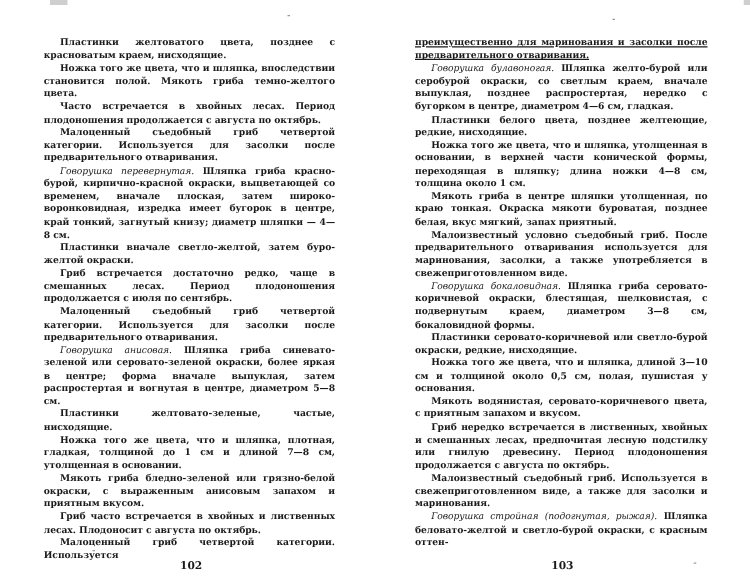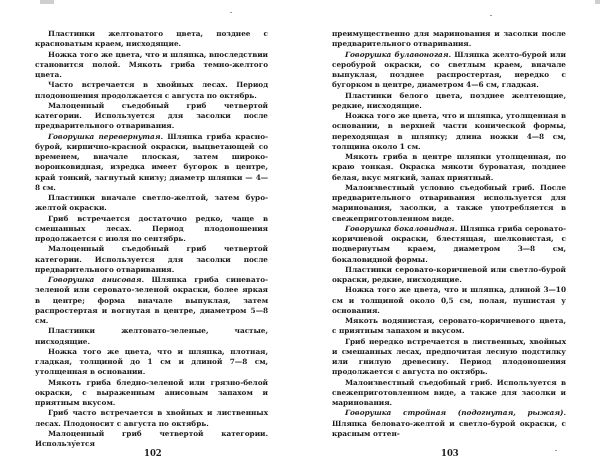--- a/index.html
+++ b/index.html
@@ -15,22 +15,22 @@
   .page.right { left: 300px; width: 300px; }
   .text {
     position: absolute; top: 29px;
     font-size: 7.35px; line-height: 10.25px;
     text-align: justify; hyphens: manual; font-weight: bold;
     letter-spacing: -0.05px;
   }
   .page.left .text { left: 25px; width: 233px; }
   .page.right .text { left: 22px; width: 234px; }
   .text p { margin: 0; text-indent: 13px; }
-  .text p.cont { text-indent: 0; }
-  .text em { font-style: italic; font-weight: bold; }
+  .text p.cont { text-indent: 0; text-decoration: underline; }
+  .text em { font-style: italic; font-weight: normal; }
   .pagenum {
     position: absolute; top: 448px; font-size: 8.5px; font-weight: bold;
   }
   .page.left .pagenum { left: 134px; }
   .page.right .pagenum { left: 131px; }
   .edge-line {
     position: absolute; left: 596px; top: 100px; width: 1px; height: 370px; background: #444;
   }
   .corner-mark { position: absolute; top: 0; width: 14px; height: 4px; background: #cfcfcf; }
   .scan-noise { position: absolute; background: #9a9a9a; width: 2px; height: 1px; }

